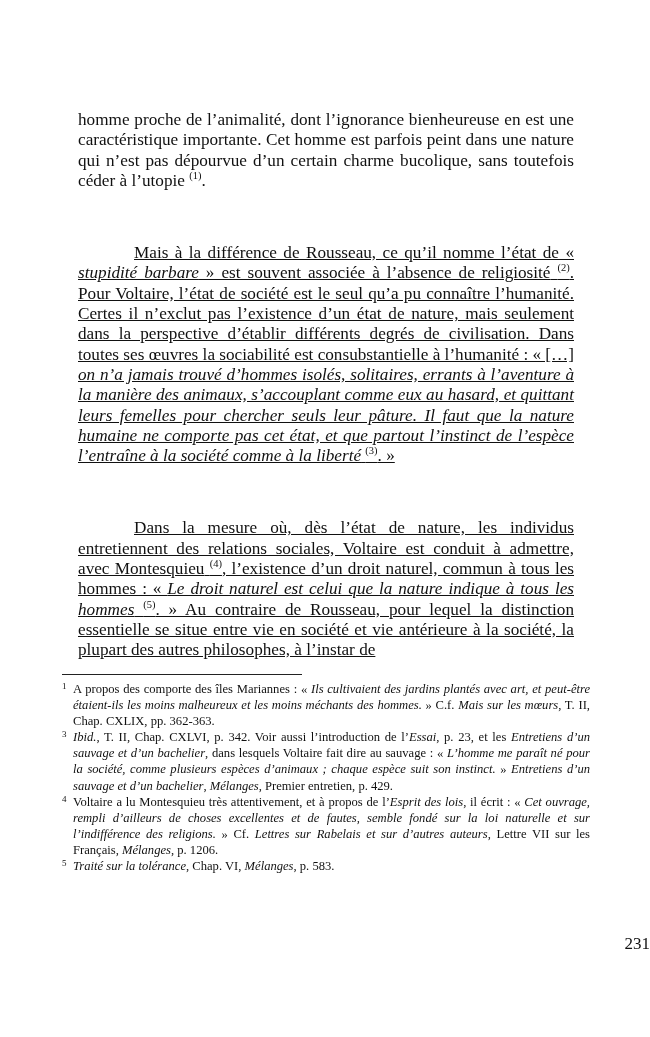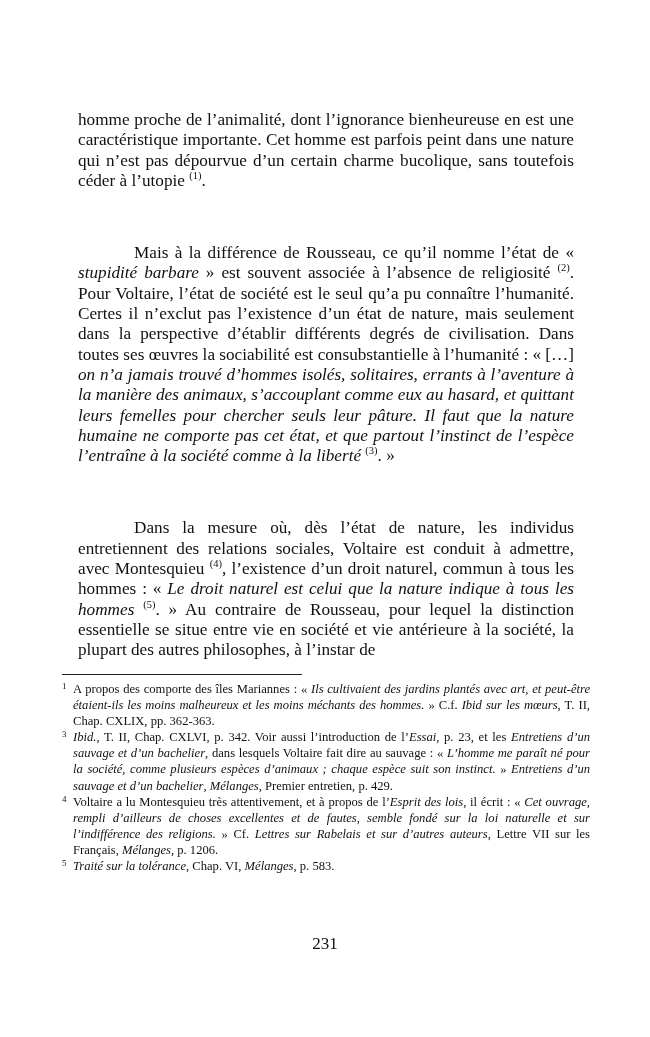--- a/index.html
+++ b/index.html
@@ -6,56 +6,56 @@
     body {
       width: 650px; height: 1037px; position: relative; overflow: hidden;
       font-family: "Liberation Serif", "DejaVu Serif", serif;
       color: #111111;
     }
     .page { position: absolute; left: 62px; top: 94px; width: 528px; }
     .para {
       font-size: 17.2px; line-height: 20.3px; text-align: justify;
       margin: 16px; hyphens: none;
     }
-    .para.indent { text-indent: 56px; }
+    .para.indent { text-indent: 56px; text-decoration: underline; }
     .gap { height: 20px; }
     .sup { font-size: 10.5px; vertical-align: 7px; line-height: 0; }
     em { font-style: italic; }
     .fn-rule {
       position: absolute; left: 62px; top: 674px; width: 240px; height: 0;
       border-top: 1px solid #222;
     }
     .footnotes {
       position: absolute; left: 62px; top: 681px; width: 528px;
       font-size: 12.6px; line-height: 16.1px; text-align: justify;
     }
     .fn { margin: 0; padding-left: 11px; text-indent: -11px; }
     .fn .num { display: inline-block; width: 11px; text-indent: 0; font-size: 9px; vertical-align: 4px; line-height: 0; }
     .page-number {
       position: absolute; left: 0; width: 650px; top: 934px;
-      text-align: center; font-size: 17px;
+      text-align: right; font-size: 17px;
     }
   </style>
 </head>
 <body>
 
 <div class="page">
   <p class="para"><span>homme proche de l’animalité, dont l’ignorance bienheureuse en est une caractéristique importante. Cet homme est parfois peint dans une nature qui n’est pas dépourvue d’un certain charme bucolique, sans toutefois céder à l’utopie</span>&nbsp;<span class="sup">(1)</span><span>.</span></p>
 
   <div class="gap"></div>
 
   <p class="para indent"><span>Mais à la différence de Rousseau, ce qu’il nomme l’état de « </span><em>stupidité barbare</em><span> » est souvent associée à l’absence de religiosité</span>&nbsp;<span class="sup">(2)</span><span>. Pour Voltaire, l’état de société est le seul qu’a pu connaître l’humanité. Certes il n’exclut pas l’existence d’un état de nature, mais seulement dans la perspective d’établir différents degrés de civilisation. Dans toutes ses œuvres la sociabilité est consubstantielle à l’humanité : « […] </span><em>on n’a jamais trouvé d’hommes isolés, solitaires, errants à l’aventure à la manière des animaux, s’accouplant comme eux au hasard, et quittant leurs femelles pour chercher seuls leur pâture. Il faut que la nature humaine ne comporte pas cet état, et que partout l’instinct de l’espèce l’entraîne à la société comme à la liberté</em>&nbsp;<span class="sup">(3)</span><span>. »</span></p>
 
   <div class="gap"></div>
 
   <p class="para indent"><span>Dans la mesure où, dès l’état de nature, les individus entretiennent des relations sociales, Voltaire est conduit à admettre, avec Montesquieu</span>&nbsp;<span class="sup">(4)</span><span>, l’existence d’un droit naturel, commun à tous les hommes : « </span><em>Le droit naturel est celui que la nature indique à tous les hommes</em>&nbsp;<span class="sup">(5)</span><span>. » Au contraire de Rousseau, pour lequel la distinction essentielle se situe entre vie en société et vie antérieure à la société, la plupart des autres philosophes, à l’instar de</span></p>
 </div>
 
 <div class="fn-rule"></div>
 
 <div class="footnotes">
-  <p class="fn"><span class="num">1</span><span>A propos des comporte des îles Mariannes : « </span><em>Ils cultivaient des jardins plantés avec art, et peut-être étaient-ils les moins malheureux et les moins méchants des hommes.</em><span> » C.f. </span><em>Ibid sur les mœurs</em><span>, T. II, Chap. CXLIX, pp. 362-363.</span></p>
+  <p class="fn"><span class="num">1</span><span>A propos des comporte des îles Mariannes : « </span><em>Ils cultivaient des jardins plantés avec art, et peut-être étaient-ils les moins malheureux et les moins méchants des hommes.</em><span> » C.f. </span><em>Mais sur les mœurs</em><span>, T. II, Chap. CXLIX, pp. 362-363.</span></p>
   <p class="fn"><span class="num">3</span><em>Ibid.</em><span>, T. II, Chap. CXLVI, p. 342. Voir aussi l’introduction de l’</span><em>Essai</em><span>, p. 23, et les </span><em>Entretiens d’un sauvage et d’un bachelier</em><span>, dans lesquels Voltaire fait dire au sauvage : « </span><em>L’homme me paraît né pour la société, comme plusieurs espèces d’animaux ; chaque espèce suit son instinct.</em><span> » </span><em>Entretiens d’un sauvage et d’un bachelier</em><span>, </span><em>Mélanges</em><span>, Premier entretien, p. 429.</span></p>
   <p class="fn"><span class="num">4</span><span>Voltaire a lu Montesquieu très attentivement, et à propos de l’</span><em>Esprit des lois</em><span>, il écrit : « </span><em>Cet ouvrage, rempli d’ailleurs de choses excellentes et de fautes, semble fondé sur la loi naturelle et sur l’indifférence des religions.</em><span> » Cf. </span><em>Lettres sur Rabelais et sur d’autres auteurs</em><span>, Lettre VII sur les Français, </span><em>Mélanges</em><span>, p. 1206.</span></p>
   <p class="fn"><span class="num">5</span><em>Traité sur la tolérance</em><span>, Chap. VI, </span><em>Mélanges</em><span>, p. 583.</span></p>
 </div>
 
 <div class="page-number">231</div>
 
 </body></html>

